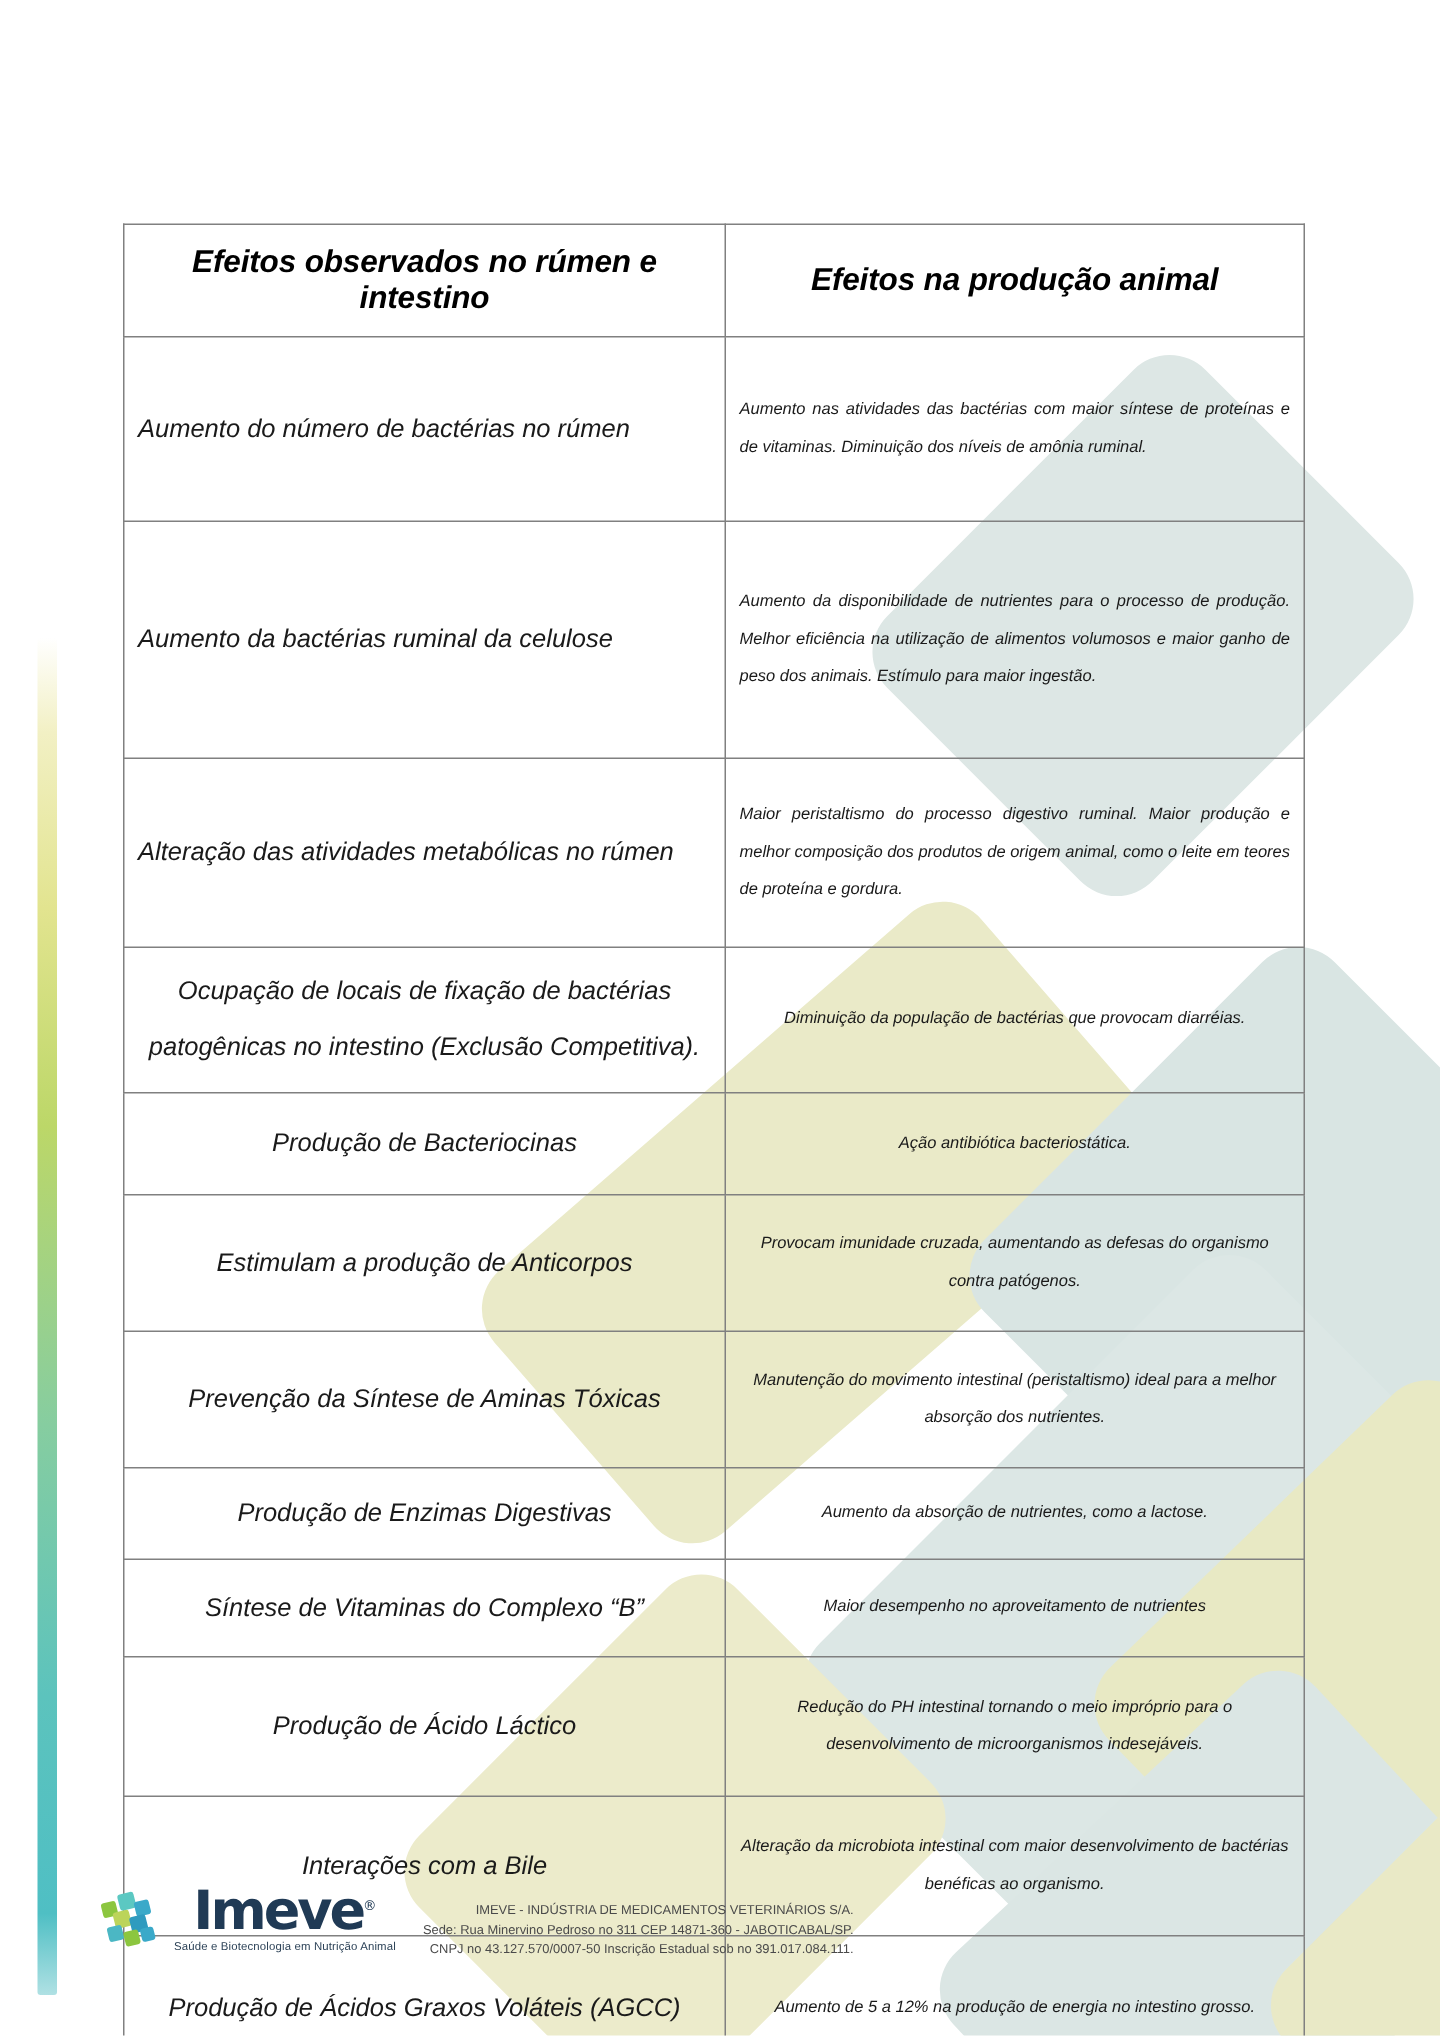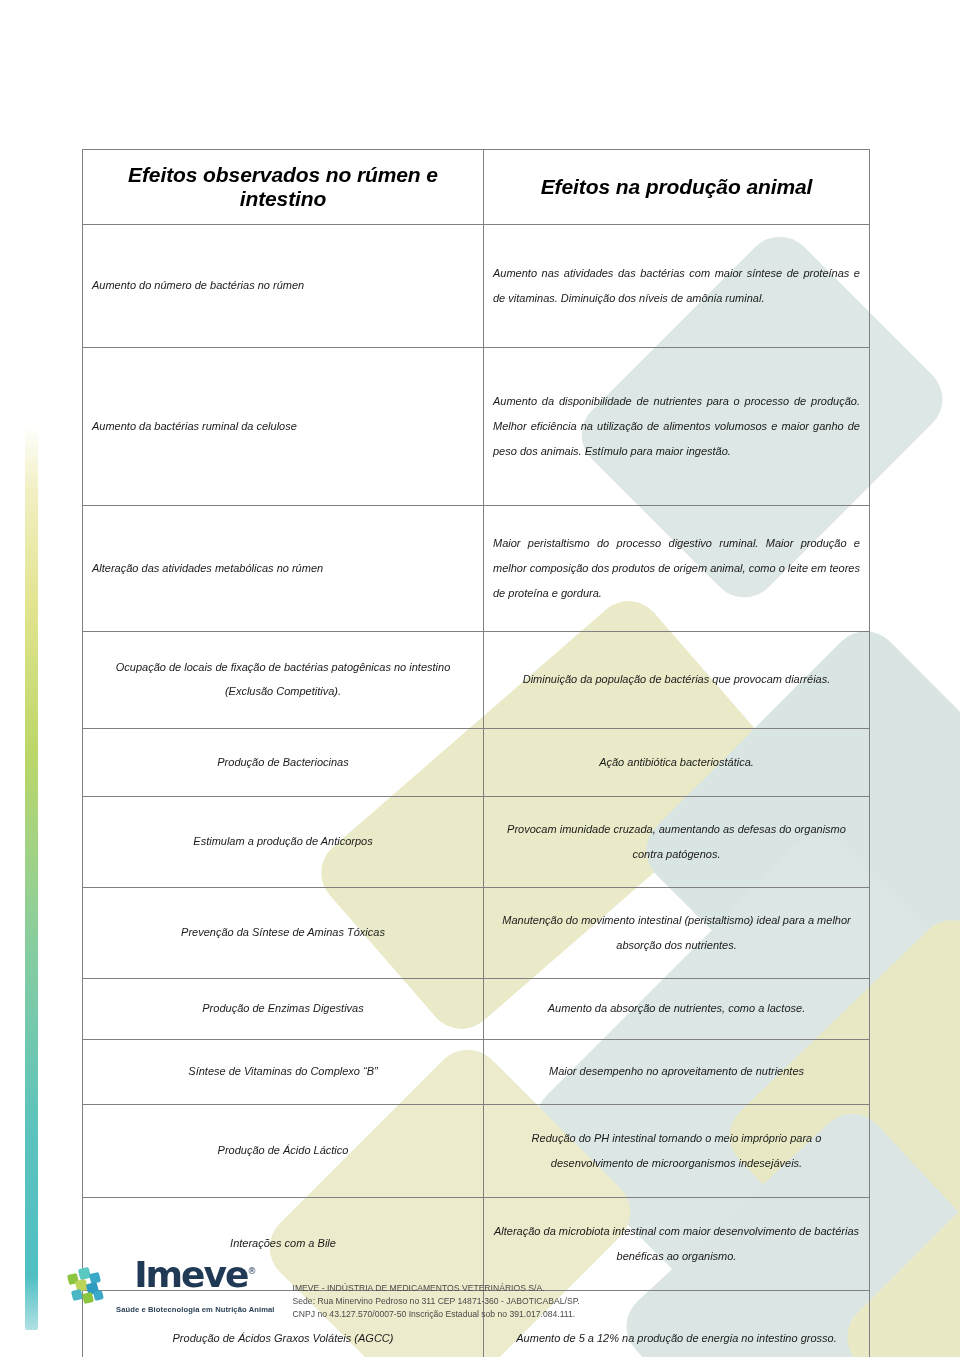--- a/index.html
+++ b/index.html
@@ -72,21 +72,21 @@
     height: 62px;
     font-size: 21px;
     font-weight: bold;
     font-style: italic;
     text-align: center;
     color: #000;
     letter-spacing: -0.1px;
   }
 
   td.left-cell {
-    font-size: 11px;
+    font-size: 17px;
     font-style: italic;
     color: #1a1a1a;
     line-height: 2.15;
     margin-top: 48px;
   }
   td.left-cell.c-left  { text-align: left; }
   td.left-cell.c-center{ text-align: center; }
 
   td.right-cell {
     font-size: 11px;
@@ -100,20 +100,21 @@
 
   
   #footer {
     position: absolute;
     left: 66px;
     top: 1258px;
     z-index: 3;
     display: flex;
     align-items: flex-start;
     gap: 18px;
+    text-align: right;
   }
   #logo-block {
     display: flex;
     align-items: center;
     gap: 6px;
   }
   #logo-mark {
     width: 44px;
     height: 40px;
     position: relative;
@@ -142,26 +143,25 @@
   #logo-reg {
     font-size: 9px;
     vertical-align: super;
     letter-spacing: 0;
     font-weight: normal;
   }
   #logo-tagline {
     font-size: 7.6px;
     color: #2c4257;
     letter-spacing: 0.1px;
-    margin-top: 14px;
+    margin-top: 2px;
     white-space: nowrap;
-    font-weight: bold;
   }
   #company-info {
-    margin-top: 24px;
+    margin-top: 9px;
     font-size: 8.6px;
     line-height: 1.52;
     color: #4a4a4a;
     white-space: nowrap;
   }
 </style>
 </head>
 <body>
 
 <div id="bg">

